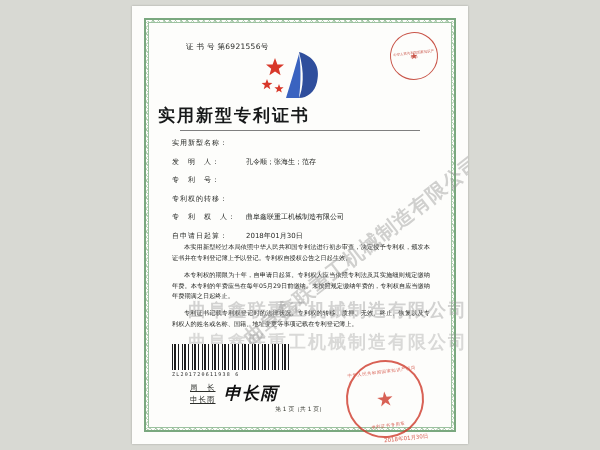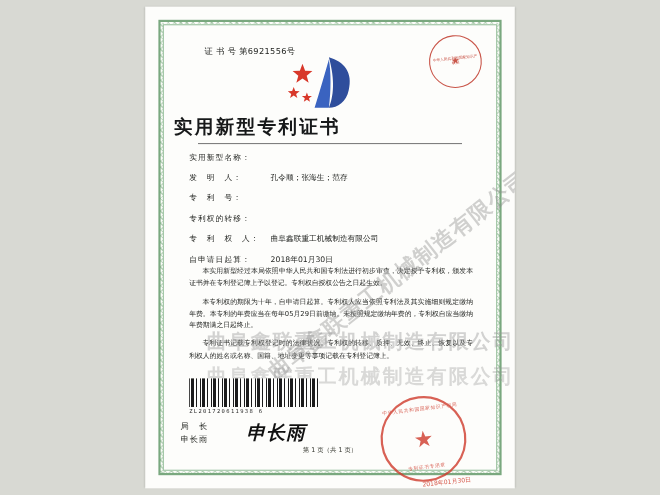--- a/index.html
+++ b/index.html
@@ -200,25 +200,26 @@
     left: 14px;
     top: 341px;
     font-family: "DejaVu Sans Mono", monospace;
     font-size: 5px;
     letter-spacing: 1.2px;
     color: #2a2a2a;
   }
 
   .signature-block {
     position: absolute;
-    left: 6px;
+    left: 32px;
     top: 352px;
     font-size: 7.5px;
     line-height: 1.6;
     letter-spacing: 1px;
+    text-decoration: underline;
   }
   .handwriting {
     position: absolute;
     left: 66px;
     top: 352px;
     font-family: "DejaVu Serif", serif;
     font-size: 17px;
     font-style: italic;
     font-weight: bold;
     color: #111;

